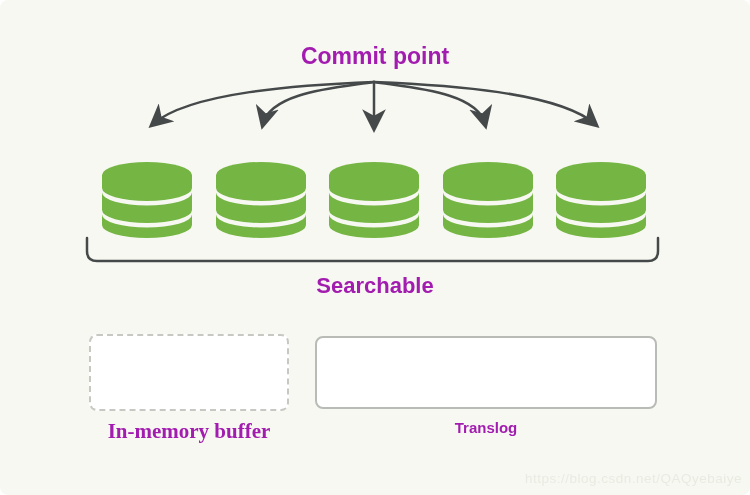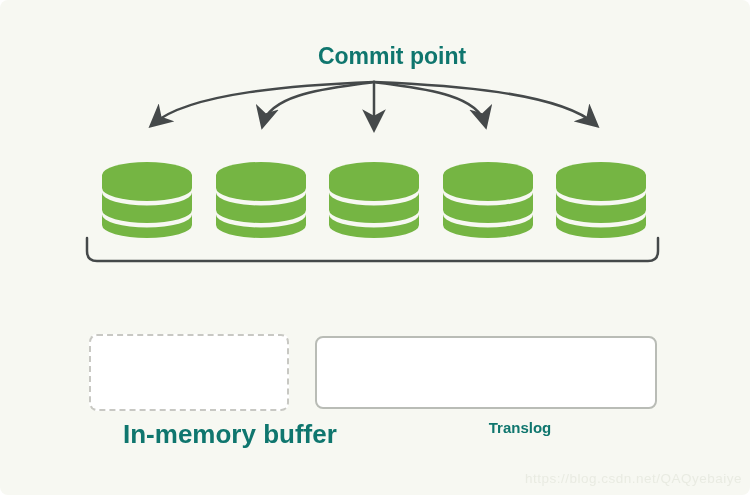--- a/index.html
+++ b/index.html
@@ -3,37 +3,37 @@
 <meta charset="utf-8">
 <style>
   html,body{margin:0;padding:0;background:#ffffff;}
   body{font-family:"Liberation Sans","DejaVu Sans",sans-serif;}
   .canvas{
     position:relative;width:750px;height:495px;background:#f7f8f2;
     border-radius:8px;overflow:hidden;
   }
   .layer{position:absolute;left:0;top:0;width:750px;height:495px;}
   .label{
-    position:absolute;color:#0f766e;font-weight:700;text-align:center;
-    line-height:1.1;white-space:nowrap;padding-left:34px;
+    position:absolute;color:#a21caf;font-weight:700;text-align:center;
+    line-height:1.1;white-space:nowrap;
   }
   .title{left:0;right:0;top:44px;font-size:23px;}
   .searchable{left:0;right:0;top:274px;font-size:22px;}
   .box{
     position:absolute;background:#ffffff;border-radius:8px;box-sizing:border-box;
   }
   .buffer-box{
     left:89px;top:334px;width:200px;height:77px;
     border:2px dashed #c8c8c3;
   }
   .translog-box{
     left:315px;top:336px;width:342px;height:73px;
     border:2px solid #b9bcb6;
   }
-  .buffer-label{left:89px;width:200px;top:420px;font-size:26px;}
+  .buffer-label{left:89px;width:200px;top:420px;font-size:21px;font-family:Liberation Serif, serif;}
   .translog-label{left:315px;width:342px;top:420px;font-size:15px;}
   .watermark{
     position:absolute;right:8px;bottom:9px;font-size:13.5px;
     color:#e9ebe2;letter-spacing:.5px;font-weight:400;
   }
 </style>
 </head>
 <body>
 
 <div class="canvas">
@@ -64,20 +64,21 @@
       <use href="#cyl" x="329" y="162"></use>
       <use href="#cyl" x="443" y="162"></use>
       <use href="#cyl" x="556" y="162"></use>
     </g>
 
     <path d="M87,238 L87,251 Q87,261 97,261 L648,261 Q658,261 658,251 L658,238" fill="none" stroke="#45494a" stroke-width="2.5" stroke-linecap="round"></path>
   </svg>
 
   <div class="label title">Commit point</div>
 
+  <div class="label searchable">Searchable</div>
 
   <div class="box buffer-box"></div>
   <div class="label buffer-label">In-memory buffer</div>
 
   <div class="box translog-box"></div>
   <div class="label translog-label">Translog</div>
 
   <div class="watermark">https://blog.csdn.net/QAQyebaiye</div>
 
 </div>

